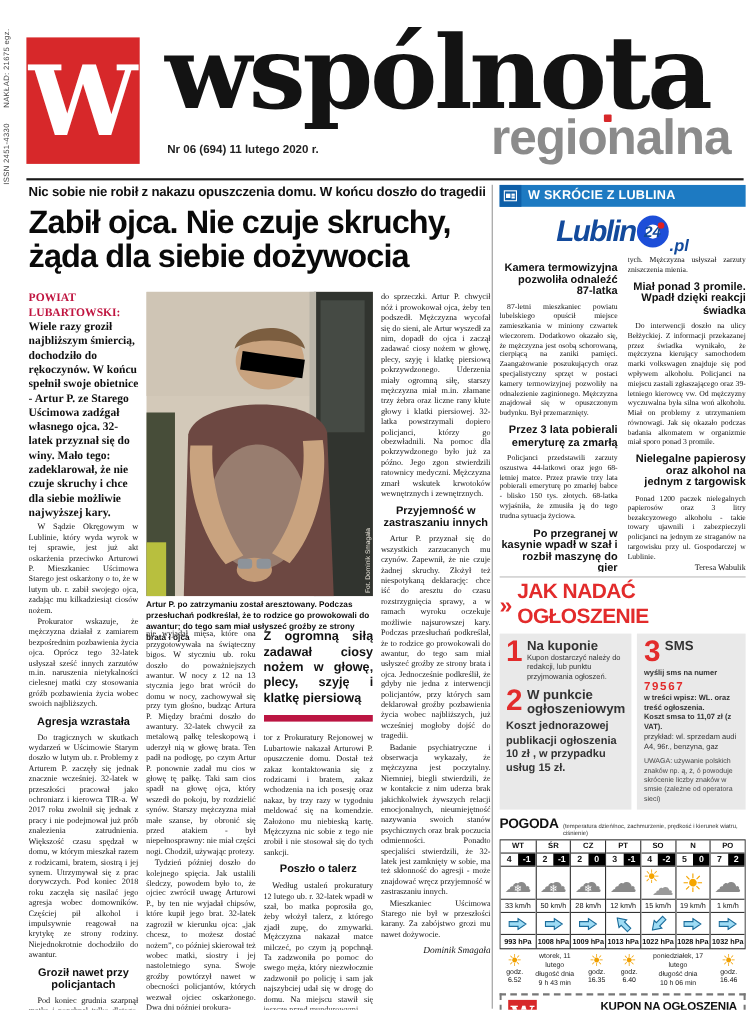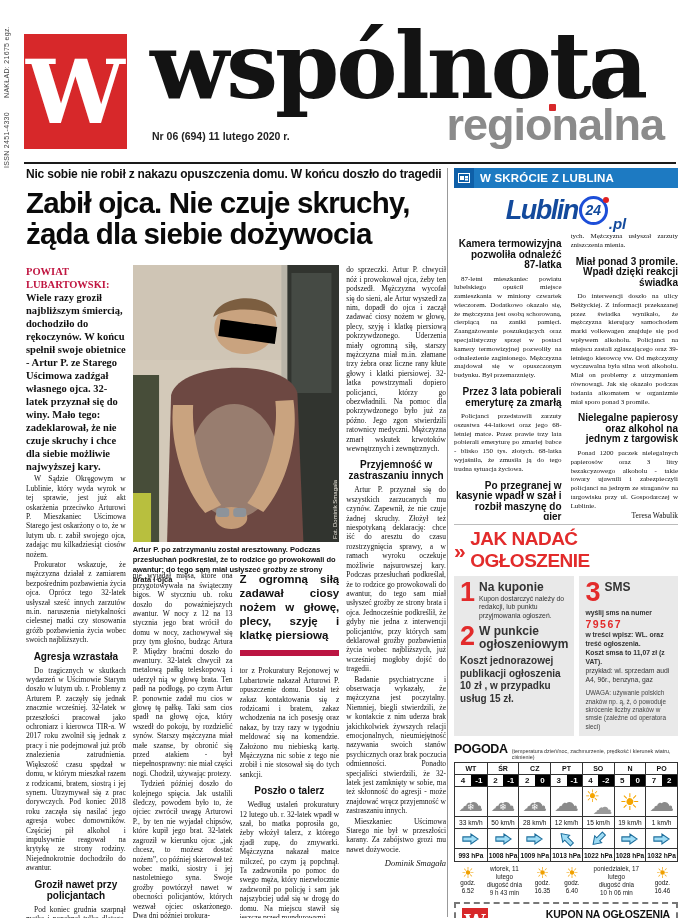--- a/index.html
+++ b/index.html
@@ -47,21 +47,21 @@
 
   
   .sidebar{position:absolute;left:454px;top:168px;width:224px;height:750px;overflow:hidden}
   .sb-header{position:relative;height:20px;background:#1d7ac2;color:#fff;display:flex;align-items:center;padding-left:26px;font:bold 11.5px "Liberation Sans",sans-serif;letter-spacing:.2px}
   .sb-icon{position:absolute;left:0;top:0;width:20px;height:20px;background:#0e5fa8;display:flex;align-items:center;justify-content:center}
   .sb-icon i{display:block;width:12px;height:10px;border:1.5px solid #fff;position:relative}
   .sb-icon i::before{content:"";position:absolute;left:1px;top:2px;width:4px;height:4px;background:#fff}
   .sb-icon i::after{content:"";position:absolute;right:1px;top:2px;width:3px;height:1.5px;background:#fff;box-shadow:0 2.5px 0 #fff}
   .sb-logo{height:44px;display:flex;align-items:center;justify-content:center;font-style:italic;color:#134a9c}
   .lb-name{font:italic bold 27px "Liberation Sans",sans-serif;letter-spacing:-1.5px}
-  .lb-circle{position:relative;width:29px;height:29px;border:3px solid #1d4ed8;border-radius:50%;display:flex;align-items:center;justify-content:center;font:italic bold 14px "Liberation Sans",sans-serif;margin:0 1px}
+  .lb-circle{position:relative;width:29px;height:29px;border:8px solid #1d4ed8;border-radius:50%;display:flex;align-items:center;justify-content:center;font:italic bold 14px "Liberation Sans",sans-serif;margin:0 1px}
   .lb-circle::after{content:"";position:absolute;right:-4px;top:-2px;width:6px;height:6px;border-radius:50%;background:#e02020}
   .lb-pl{font:italic bold 15px "Liberation Sans",sans-serif;align-self:flex-end;margin-bottom:0}
   .sb-briefs{display:flex;gap:9px;height:288px;overflow:hidden}
   .sb-col{flex:1;font-size:7px;line-height:8.8px;text-align:justify;overflow:hidden}
   .sb-col .sb-h{font:bold 10px/10.5px "Liberation Sans",sans-serif;text-align:right;margin:7px 0 4px}
   .sb-col p{text-indent:7px;margin-bottom:1px}
   .sb-col p.cont{text-indent:0}
   .sb-byline{text-align:right;font-size:7.5px;text-indent:0 !important}
   .sb-rule{border-top:1px solid #bbb;margin:4px 0 3px}
 

